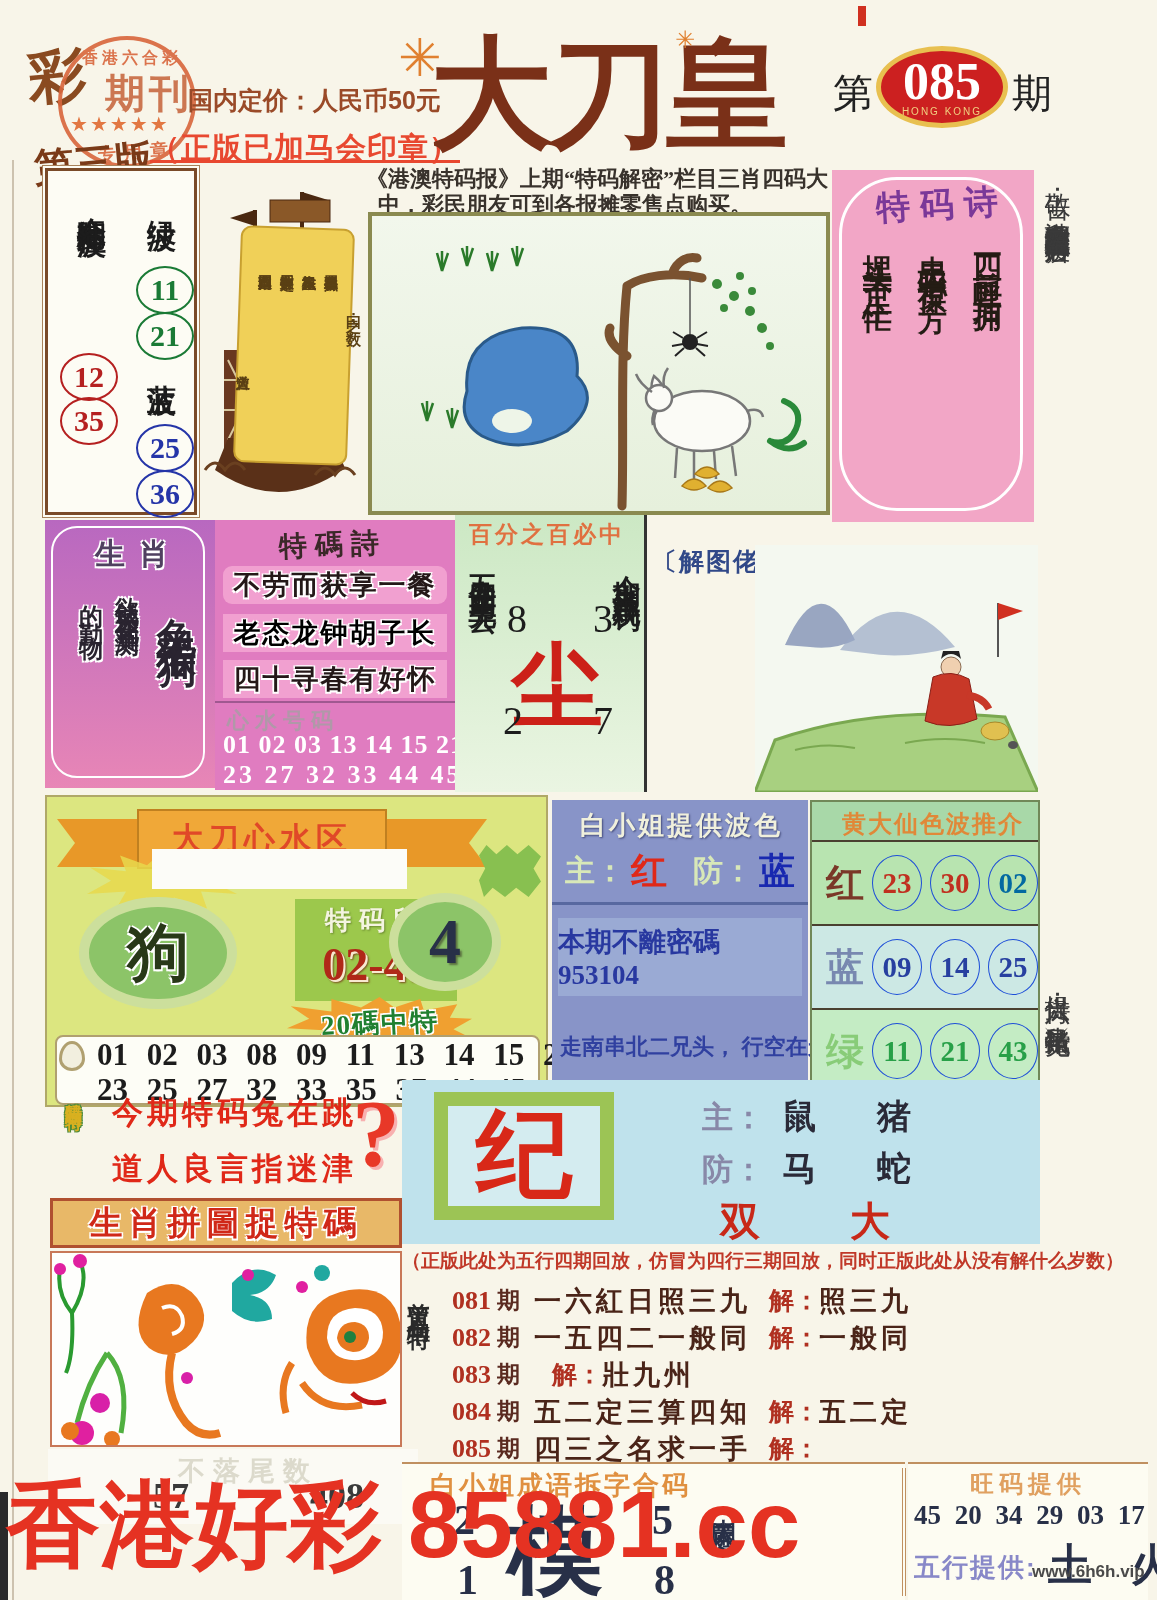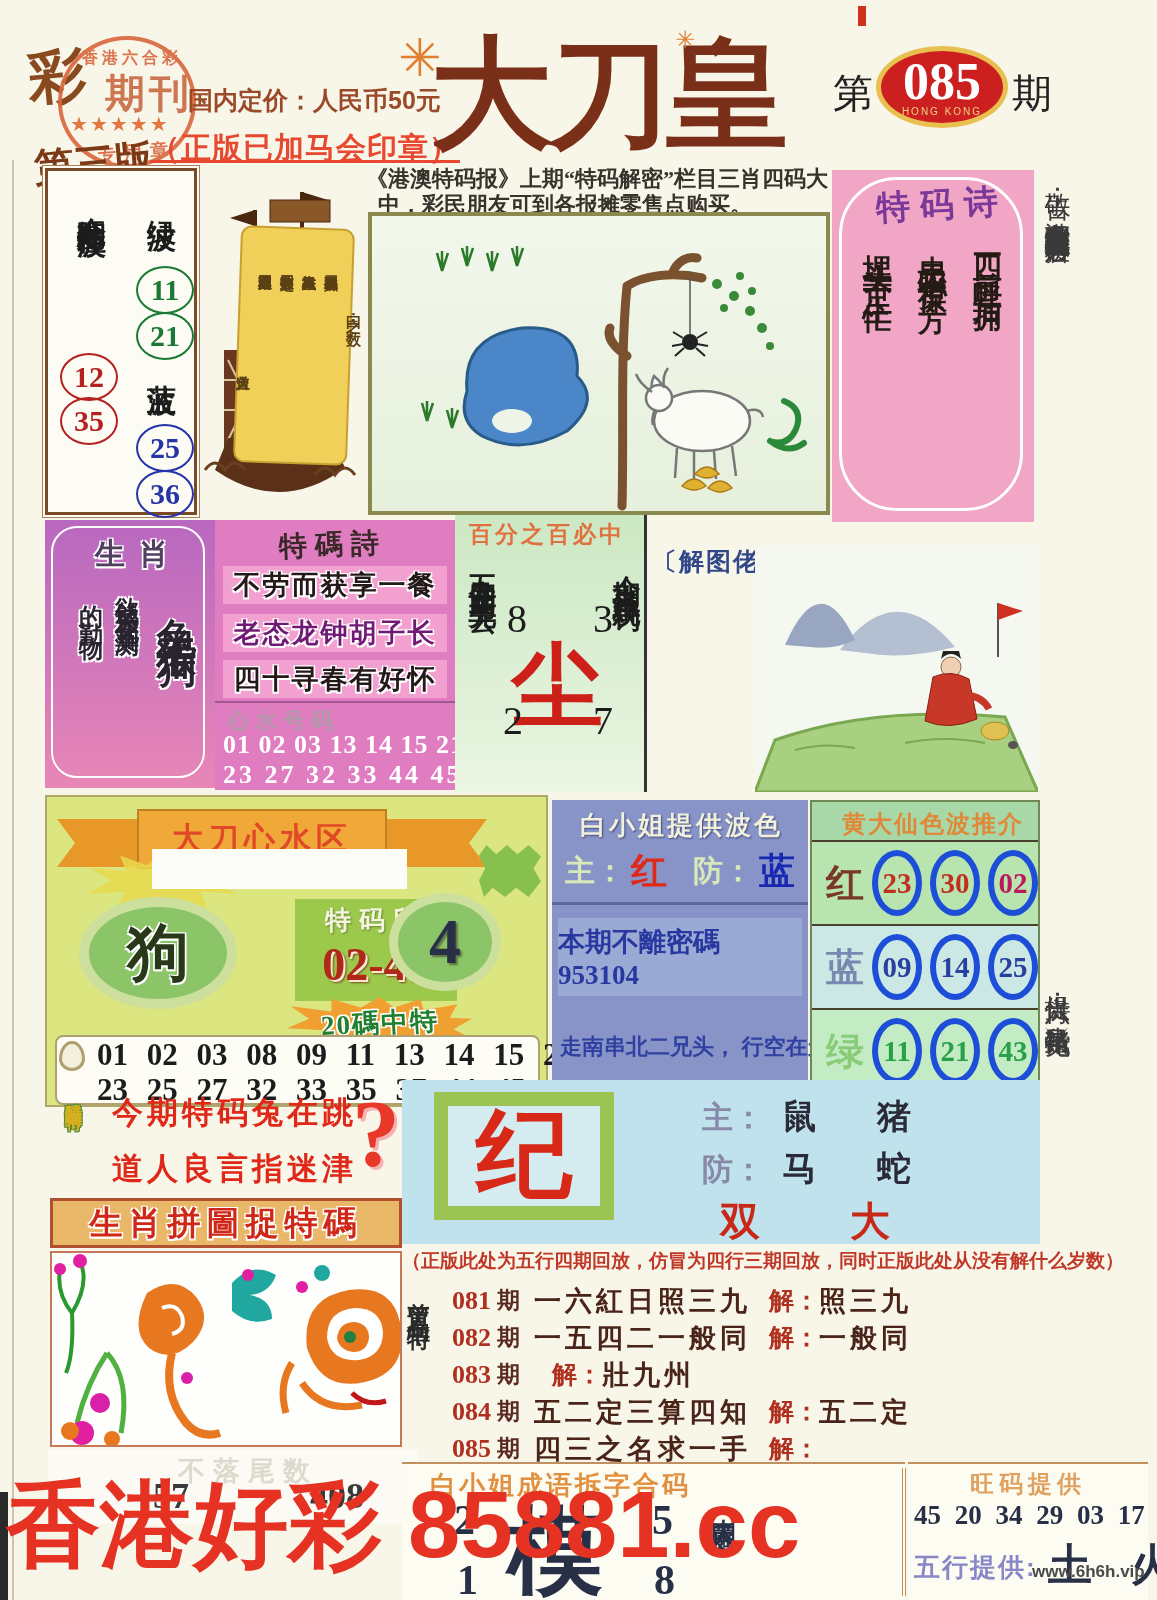--- a/index.html
+++ b/index.html
@@ -6,21 +6,21 @@
   body{width:1157px;height:1600px;position:relative;background:#f8f5e9;
        font-family:"Liberation Sans","DejaVu Sans",sans-serif;overflow:hidden;}
   .t{position:absolute;white-space:nowrap;}
   .v{writing-mode:vertical-rl;text-orientation:mixed;}
   .sr{font-family:"Liberation Serif","DejaVu Serif",serif;}
   .b{font-weight:bold;}
   .ow{text-shadow:-1.5px -1.5px 0 #fff,1.5px -1.5px 0 #fff,-1.5px 1.5px 0 #fff,1.5px 1.5px 0 #fff;}
   .box{position:absolute;box-sizing:border-box;}
   .cnum{position:absolute;width:54px;height:44px;border-radius:50%;display:flex;align-items:center;justify-content:center;
         font-family:"Liberation Serif",serif;font-size:30px;font-weight:bold;border:2px solid currentColor;}
-  .hcirc{width:54px;height:54px;border-radius:50%;border:6px solid #1d4ed8;display:flex;align-items:center;justify-content:center;
+  .hcirc{width:54px;height:54px;border-radius:50%;border:1px solid #1d4ed8;display:flex;align-items:center;justify-content:center;
         font-family:"Liberation Serif",serif;font-size:29px;font-weight:bold;margin-left:8px;}
   .huangrow{position:absolute;left:0;width:100%;height:84px;border-top:2px solid #4a4030;display:flex;align-items:center;padding-left:14px;box-sizing:border-box;}
   .hist-row{display:flex;align-items:center;height:37px;}
   .hist-issue{font-family:"Liberation Serif",serif;font-size:26px;color:#b03020;font-weight:bold;}
   .hist-qi{font-size:23px;color:#5a2a20;font-weight:bold;margin:0 14px 0 6px;}
   .hist-poem{font-family:"Liberation Serif",serif;font-size:27px;font-weight:bold;color:#4a2418;letter-spacing:4px;}
   .hist-jie{font-family:"Liberation Serif",serif;font-size:25px;color:#b03020;font-weight:bold;margin-left:18px;}
   .hist-ans{font-family:Liberation Mono, monospace;font-size:27px;font-weight:bold;color:#4a2418;letter-spacing:4px;}
   .strip{position:absolute;left:8px;width:224px;height:38px;background:rgba(255,190,220,.55);
          display:flex;align-items:center;justify-content:center;}
@@ -159,25 +159,25 @@
 <div class="box" style="left:45px;top:520px;width:170px;height:268px;background:linear-gradient(180deg,#b868c0,#e886b6);">
   <div class="box" style="left:6px;top:6px;width:154px;height:252px;border:2px solid #fff;border-radius:26px;"></div>
   <div class="t sr b ow" style="left:50px;top:14px;font-size:30px;color:#504060;letter-spacing:14px;">生肖</div>
   <div class="t v sr b ow" style="left:104px;top:66px;font-size:40px;color:#2a2430;letter-spacing:10px;">兔羊猴狗</div>
   <div class="t v sr b ow" style="left:66px;top:58px;font-size:24px;color:#2a2430;letter-spacing:6px;">欲钱买变化莫测</div>
   <div class="t v sr b ow" style="left:30px;top:66px;font-size:24px;color:#2a2430;letter-spacing:16px;">的勤物</div>
 </div>
 
 <div class="box" style="left:215px;top:520px;width:240px;height:270px;background:#e07cc0;">
   <div class="t sr b" style="left:64px;top:6px;font-size:28px;color:#3a2828;letter-spacing:8px;transform:rotate(-2deg);">特碼詩</div>
-  <div class="strip" style="top:46px;">
+  <div class="strip" style="top:46px;border-radius:9px;">
     <span class="sr b ow" style="font-size:27px;color:#241818;letter-spacing:2px;">不劳而获享一餐</span>
   </div>
   <div class="strip" style="top:94px;">
-    <span class="sr b ow" style="font-size:27px;color:#701a75;letter-spacing:2px;text-align:right;">老态龙钟胡子长</span>
+    <span class="sr b ow" style="font-size:27px;color:#000000;letter-spacing:2px;text-align:right;">老态龙钟胡子长</span>
   </div>
   <div class="strip" style="top:140px;">
     <span class="sr b ow" style="font-size:27px;color:#241818;letter-spacing:2px;">四十寻春有好怀</span>
   </div>
   <div class="box" style="left:0;top:181px;width:240px;height:2px;background:#a05890;"></div>
   <div class="t b" style="left:12px;top:186px;font-size:22px;color:#b098a8;letter-spacing:6px;">心水号码</div>
   <div class="t sr b" style="left:8px;top:210px;font-size:26px;color:#fff;letter-spacing:1px;">01 02 03 13 14 15 21</div>
   <div class="t sr b" style="left:8px;top:240px;font-size:26px;color:#fff;letter-spacing:3px;">23 27 32 33 44 45 47</div>
 </div>
 
@@ -262,21 +262,21 @@
   </div>
   <div class="t sr b" style="left:8px;top:232px;font-size:22px;color:#3040a0;">走南串北二兄头， 行空在天外</div>
 </div>
 
 <div class="box" style="left:810px;top:800px;width:230px;height:292px;background:#a8d8a8;border:2px solid #708858;">
   <div class="t b" style="left:30px;top:6px;font-size:24px;color:#e08838;letter-spacing:2px;">黄大仙色波推介</div>
   <div class="huangrow" style="top:38px;background:#b8e4b0;">
     <span class="sr b" style="font-size:38px;color:#7a3828;">红</span>
     <span class="hcirc" style="color:#c03020;">23</span>
     <span class="hcirc" style="color:#c03020;">30</span>
-    <span class="hcirc" style="color:#be185d;text-align:right;">02</span>
+    <span class="hcirc" style="color:#0369a1;text-align:right;">02</span>
   </div>
   <div class="huangrow" style="top:122px;background:#cce8e4;">
     <span class="sr b" style="font-size:38px;color:#7888b0;">蓝</span>
     <span class="hcirc" style="color:#2840a0;">09</span>
     <span class="hcirc" style="color:#2840a0;">14</span>
     <span class="hcirc" style="color:#2840a0;">25</span>
   </div>
   <div class="huangrow" style="top:206px;background:#c4ecc4;">
     <span class="sr b" style="font-size:38px;color:#88cc78;">绿</span>
     <span class="hcirc" style="color:#28a048;">11</span>

